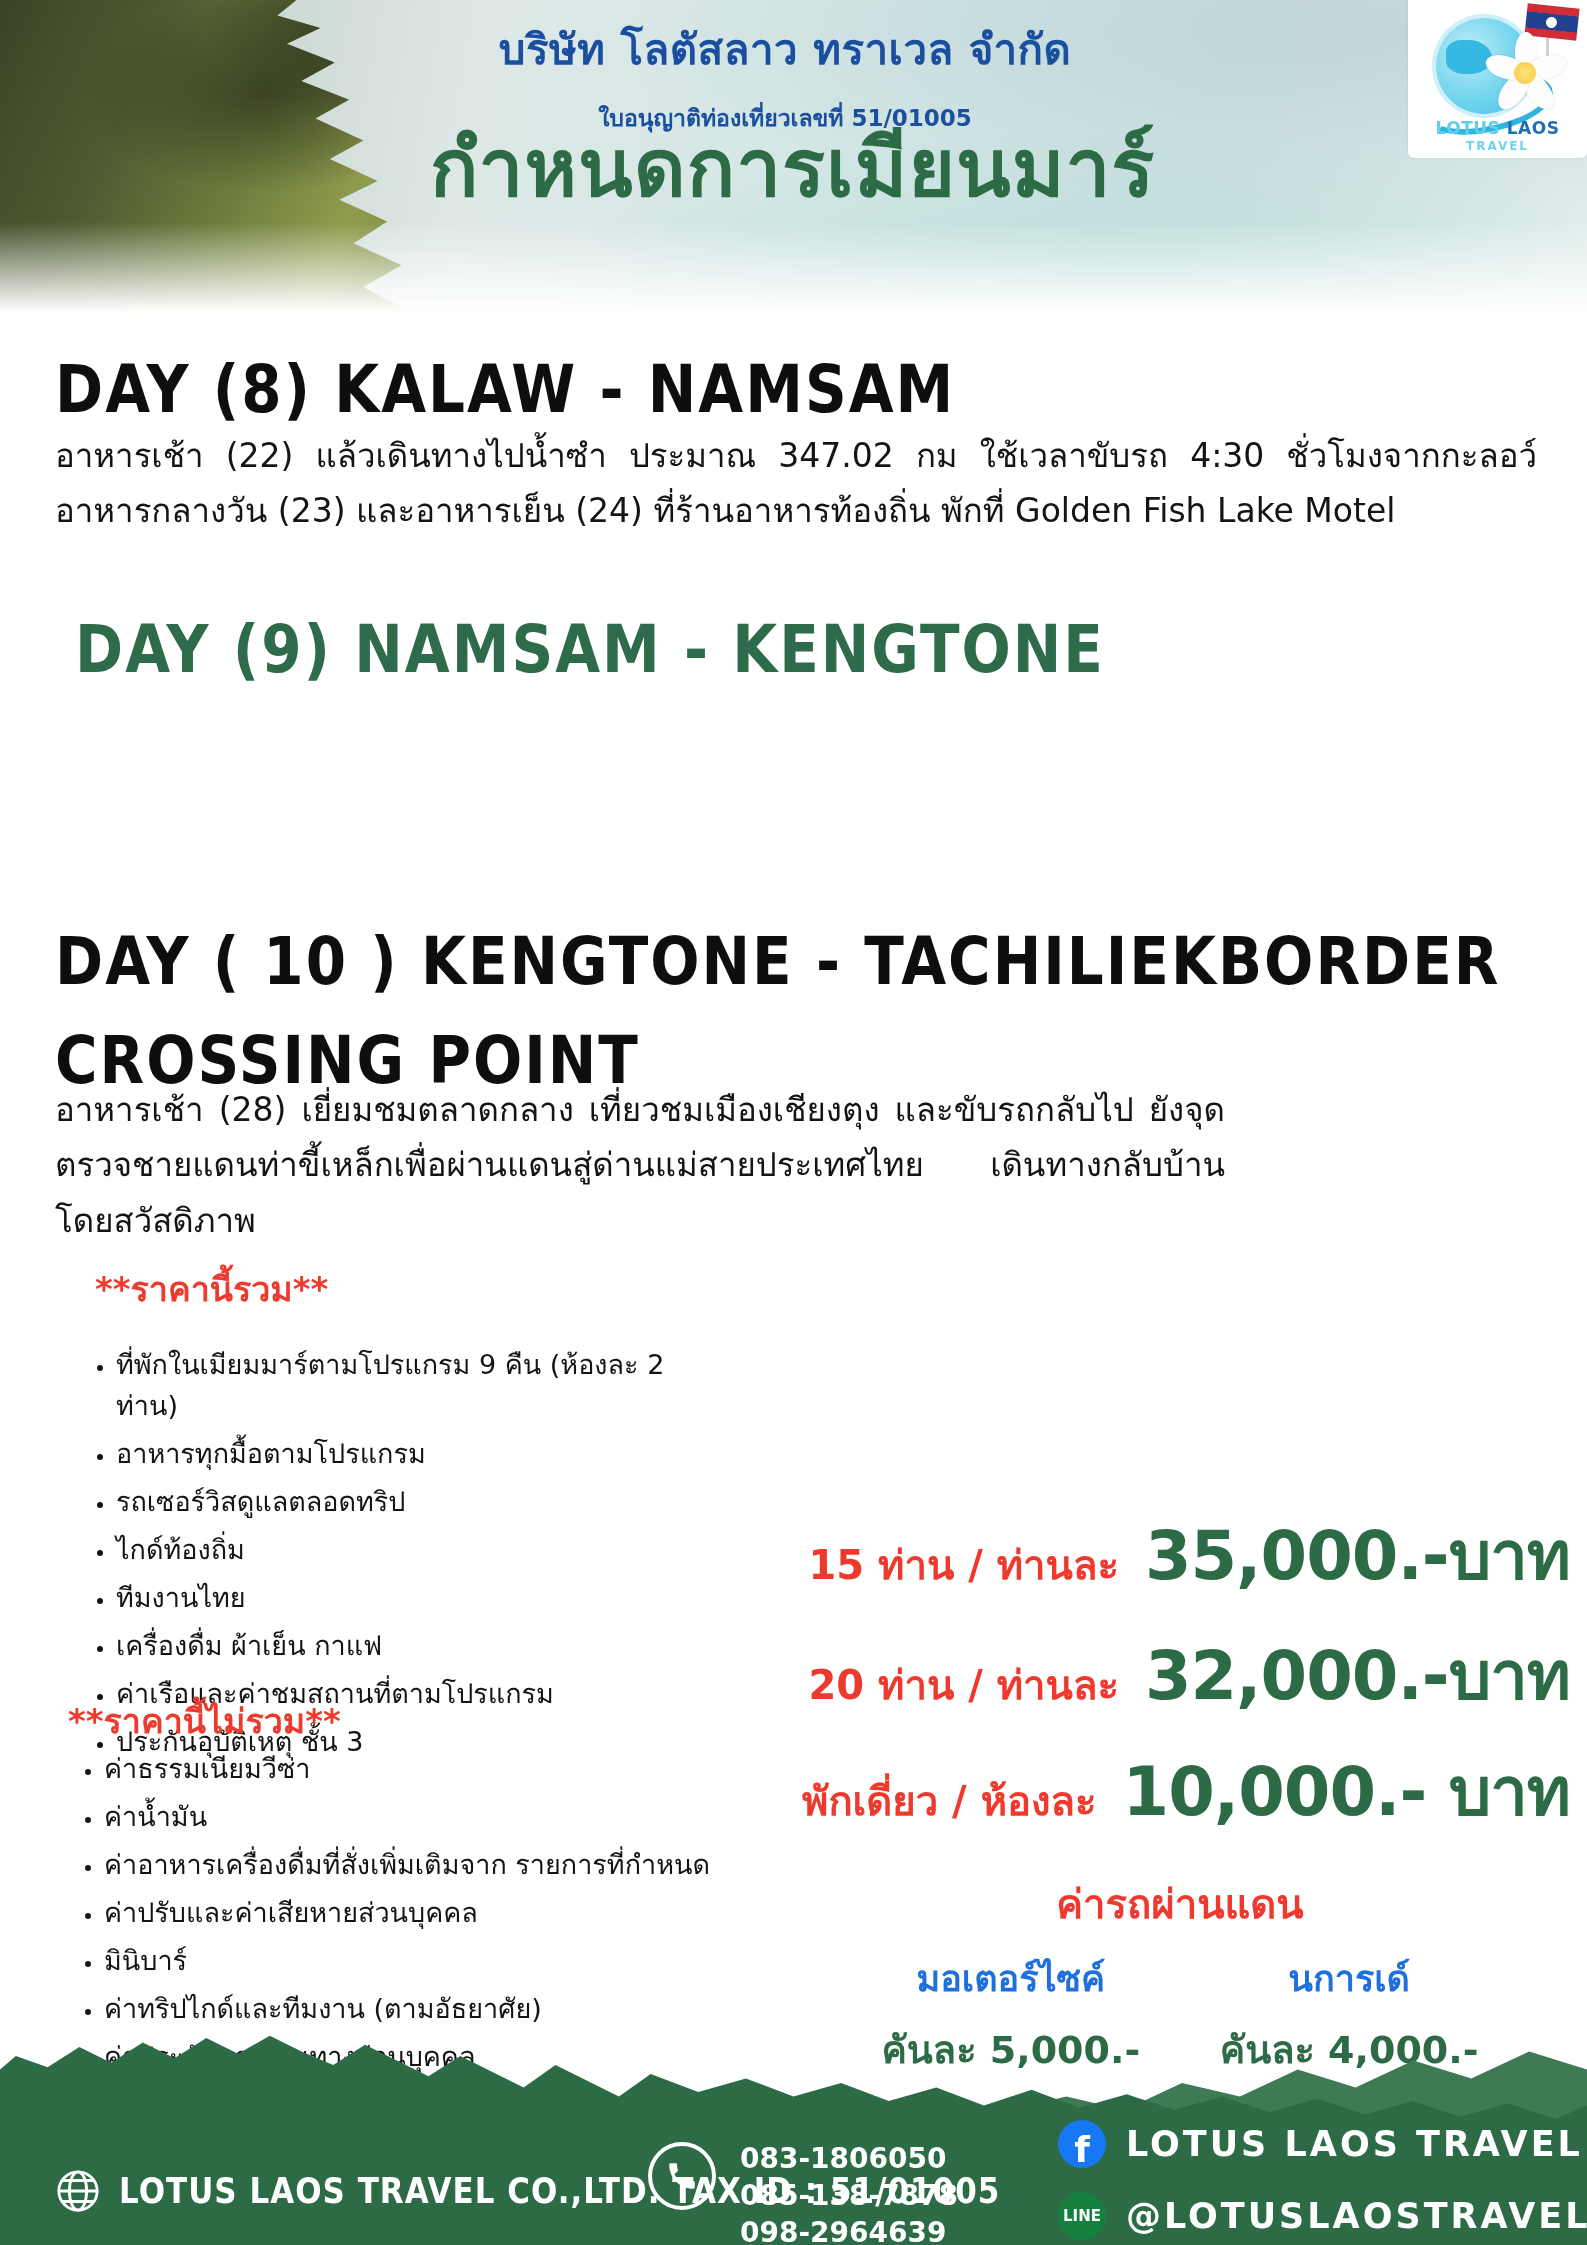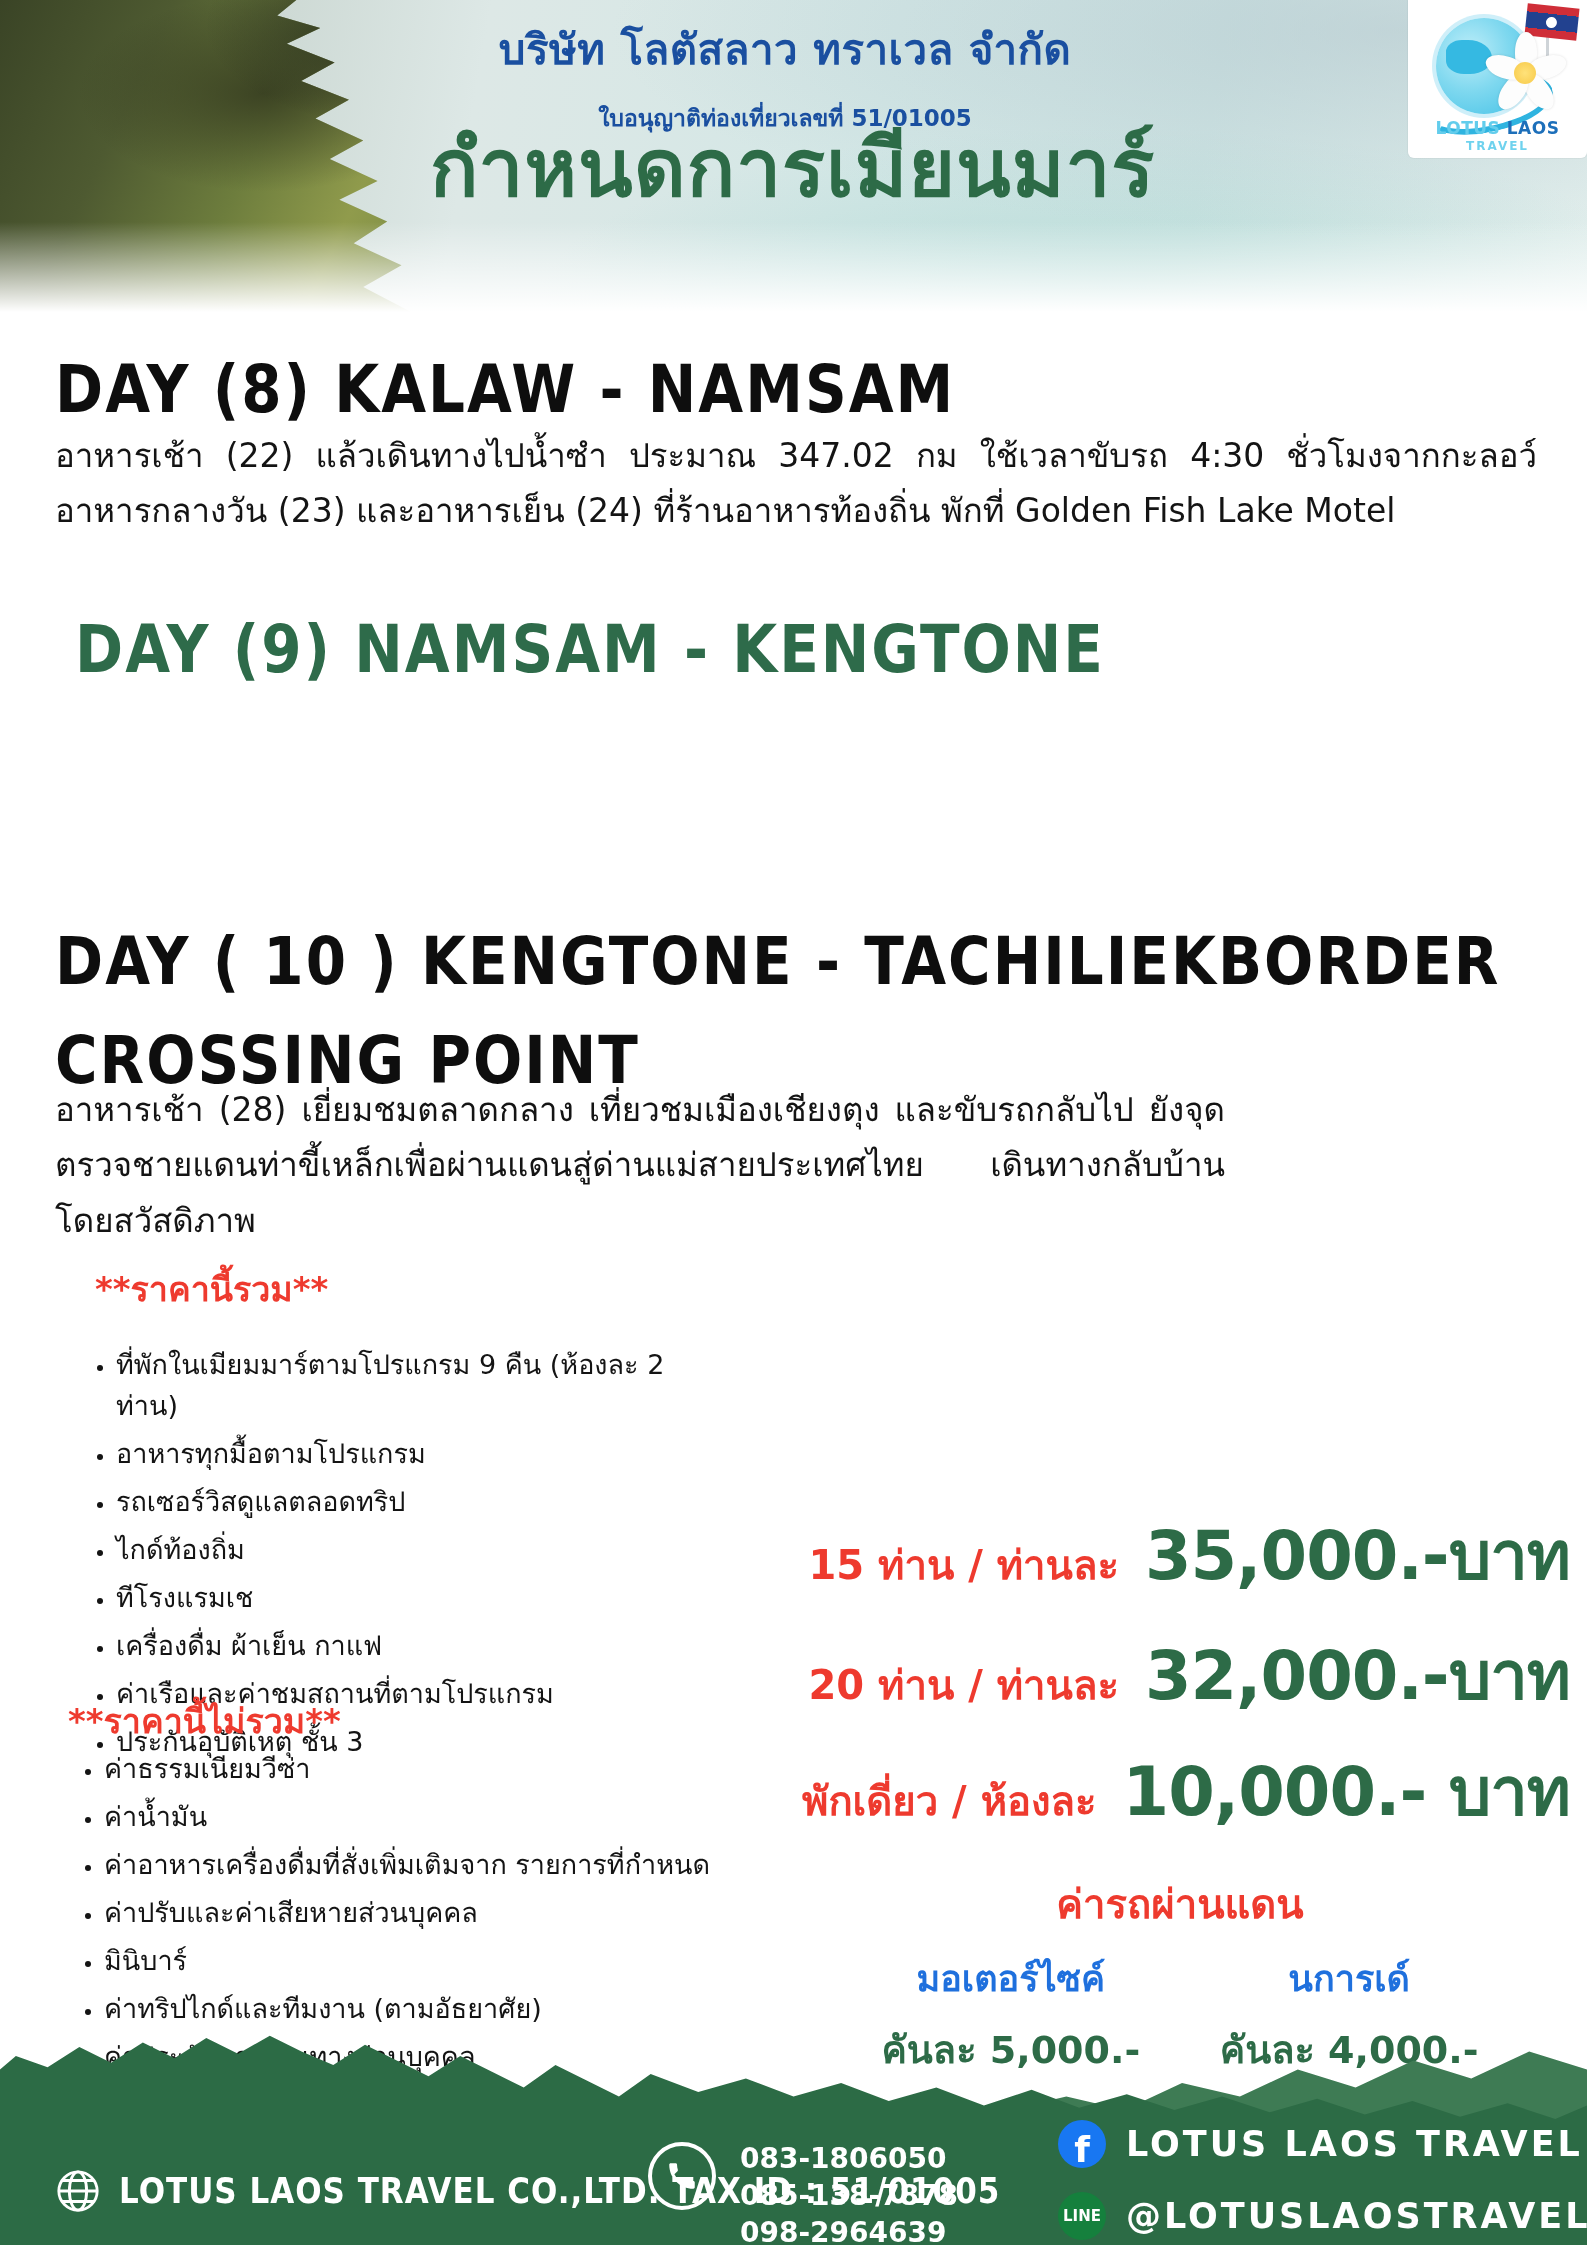--- a/index.html
+++ b/index.html
@@ -175,21 +175,21 @@
 
   <div class="day-heading day10-h">DAY ( 10 ) KENGTONE - TACHILIEKBORDER CROSSING POINT</div>
   <div class="day-body day10-p">อาหารเช้า (28) เยี่ยมชมตลาดกลาง เที่ยวชมเมืองเชียงตุง และขับรถกลับไป ยังจุดตรวจชายแดนท่าขี้เหล็กเพื่อผ่านแดนสู่ด่านแม่สายประเทศไทย เดินทางกลับบ้านโดยสวัสดิภาพ</div>
 
   <div class="inc-heading">**ราคานี้รวม**</div>
   <ul class="flist inc-list">
     <li>ที่พักในเมียมมาร์ตามโปรแกรม 9 คืน (ห้องละ 2 ท่าน)</li>
     <li>อาหารทุกมื้อตามโปรแกรม</li>
     <li>รถเซอร์วิสดูแลตลอดทริป</li>
     <li>ไกด์ท้องถิ่ม</li>
-    <li>ทีโรงแรมเช</li>
+    <li>ทีมงานไทย</li>
     <li>เครื่องดื่ม ผ้าเย็น กาแฟ</li>
     <li>ค่าเรือและค่าชมสถานที่ตามโปรแกรม</li>
     <li>ประกันอุบัติเหตุ ชั้น 3</li>
   </ul>
 
   <div class="exc-heading">**ราคานี้ไม่รวม**</div>
   <ul class="flist exc-list">
     <li>ค่าธรรมเนียมวีซ่า</li>
     <li>ค่าน้ำมัน</li>
     <li>ค่าอาหารเครื่องดื่มที่สั่งเพิ่มเติมจาก รายการที่กำหนด</li>

